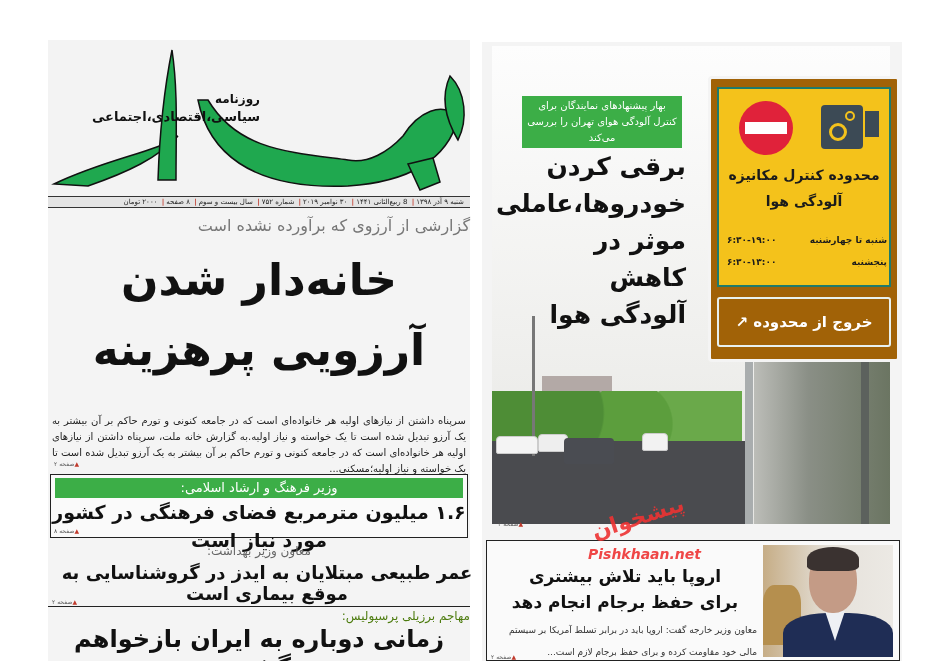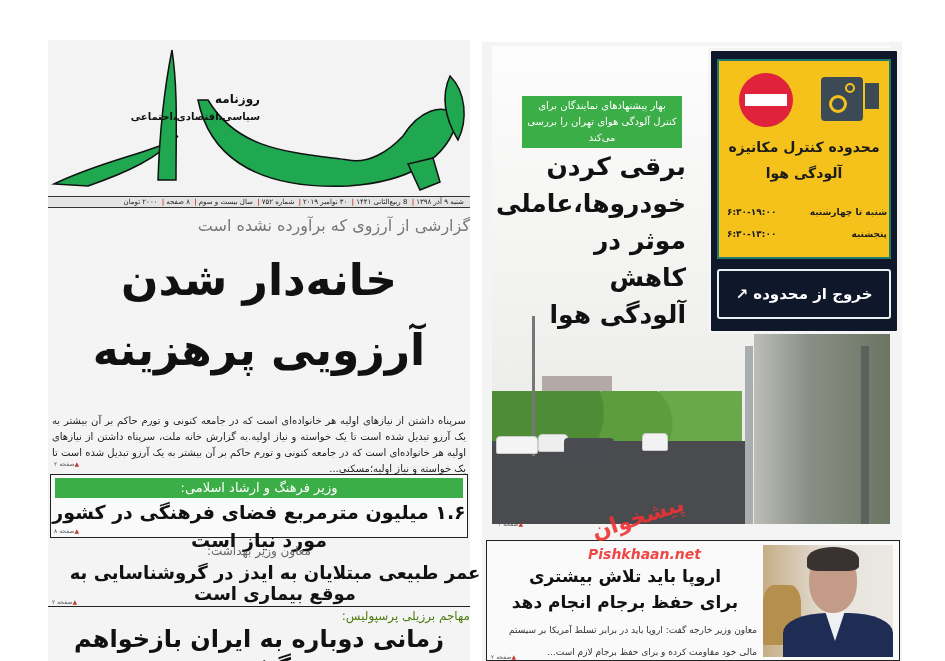--- a/index.html
+++ b/index.html
@@ -6,51 +6,51 @@
   html, body { width: 945px; height: 661px; background: #ffffff; overflow: hidden; }
   body { position: relative; font-family: "DejaVu Sans", sans-serif; color: #111; }
   .col-left { position: absolute; left: 48px; top: 40px; width: 422px; height: 621px; background: #f4f4f4; }
   .col-right { position: absolute; left: 482px; top: 42px; width: 420px; height: 619px; background: #f4f4f4; }
 
   
   .masthead { position: absolute; left: 0; top: 0; width: 422px; height: 157px; background: #f3f3f3; overflow: hidden; }
   .masthead svg { position: absolute; left: 0; top: 0; }
   .tagline { position: absolute; right: 210px; top: 50px; text-align: right; direction: rtl; font-weight: bold; font-size: 12px; line-height: 18px; color: #111; }
   .tagline .t1 { font-size: 12px; }
-  .tagline .t2 { font-size: 10px; }
+  .tagline .t2 { font-size: 13px; }
   .infobar { position: absolute; left: 0; top: 156px; width: 422px; height: 12px; background: #e4e4e4; border-top: 1px solid #333; border-bottom: 1px solid #333; direction: rtl; font-size: 7px; line-height: 10px; padding: 0 6px; white-space: nowrap; overflow: hidden; color: #222; }
   .infobar .sep { color: #c0392b; font-weight: bold; margin: 0 2px; }
 
   .kicker { position: absolute; left: 0; top: 176px; width: 422px; direction: rtl; font-size: 16px; color: #777; }
   .headline { position: absolute; left: 0; top: 205px; width: 422px; text-align: center; direction: rtl; font-weight: bold; font-family: "DejaVu Sans", sans-serif; font-size: 44px; line-height: 70px; color: #111; letter-spacing: -1px; }
   .lead { position: absolute; left: 4px; top: 373px; width: 414px; direction: rtl; text-align: justify; font-size: 10px; line-height: 16px; color: #222; }
   .pageref { position: absolute; direction: rtl; font-size: 6px; color: #555; }
   .pageref .tri { color: #c0392b; }
 
   .box-culture { position: absolute; left: 2px; top: 434px; width: 418px; height: 64px; border: 1.5px solid #222; background: #fafafa; }
   .green-bar { background: #3cae47; color: #fff; direction: rtl; text-align: center; font-size: 13px; font-weight: normal; line-height: 20px; }
   .box-culture .green-bar { margin: 3px 4px 0 4px; height: 20px; }
   .box-culture .title { direction: rtl; text-align: center; font-weight: bold; font-size: 19px; line-height: 28px; color: #111; }
 
   .sub1-kicker { position: absolute; left: 0; top: 504px; width: 422px; text-align: center; direction: rtl; font-size: 12px; color: #666; }
-  .sub1-title { position: absolute; left: 16px; top: 522px; width: 422px; text-align: center; direction: rtl; font-size: 18px; font-weight: bold; color: #111; }
+  .sub1-title { position: absolute; left: 8px; top: 522px; width: 422px; text-align: center; direction: rtl; font-size: 18px; font-weight: bold; color: #111; }
   .rule { position: absolute; left: 0; top: 566px; width: 422px; height: 1px; background: #222; }
   .sub2-kicker { position: absolute; left: 0; top: 569px; width: 422px; text-align: right; direction: rtl; font-size: 12px; color: #4d7c0f; }
   .sub2-title { position: absolute; left: 0; top: 585px; width: 422px; text-align: center; direction: rtl; font-size: 24px; font-weight: bold; color: #111; }
 
   
   .photo-frame { position: absolute; left: 10px; top: 4px; width: 398px; height: 478px; background: #fff; }
   .sky { position: absolute; left: 0; top: 0; width: 398px; height: 478px; background: linear-gradient(#fdfdfd, #f0f0ee 60%, #e6e6e3); }
   .road { position: absolute; left: 0; top: 395px; width: 260px; height: 83px; background: #4a4b4f; }
   .trees { position: absolute; left: 0; top: 345px; width: 250px; height: 55px; background: radial-gradient(circle at 20% 40%, #4e8d36 0 30%, transparent 31%), radial-gradient(circle at 55% 60%, #5c9e3d 0 30%, transparent 31%), radial-gradient(circle at 85% 55%, #6aa94a 0 25%, transparent 26%); }
   .building { position: absolute; left: 50px; top: 330px; width: 70px; height: 40px; background: #b3a9a6; }
   .wall { position: absolute; left: 262px; top: 283px; width: 136px; height: 195px; background: linear-gradient(90deg, #bcbdb8, #8a8f86 40%, #6b7562); }
   .pole { position: absolute; width: 8px; background: #a9adae; }
   .car { position: absolute; height: 18px; border-radius: 4px 4px 2px 2px; }
-  .sign { position: absolute; left: 216px; top: 2px; width: 192px; height: 286px; background: #0f172a; border-radius: 4px; border: 3px solid #f4f4f4; }
+  .sign { position: absolute; left: 216px; top: 30px; width: 192px; height: 286px; background: #a16207; border-radius: 4px; border: 3px solid #f4f4f4; }
   .sign-yellow { position: absolute; left: 6px; top: 8px; width: 174px; height: 200px; background: #f4c21b; border: 2px solid #1e7a6c; }
   .noentry { position: absolute; left: 20px; top: 12px; width: 54px; height: 54px; border-radius: 50%; background: #e0223a; }
   .noentry::after { content: ""; position: absolute; left: 6px; top: 21px; width: 42px; height: 12px; background: #fff; }
   .camera { position: absolute; left: 102px; top: 16px; width: 42px; height: 44px; background: #3c4a55; border-radius: 4px; }
   .camera .lens1 { position: absolute; left: 8px; top: 18px; width: 18px; height: 18px; border: 3px solid #f4c21b; border-radius: 50%; }
   .camera .lens2 { position: absolute; left: 24px; top: 6px; width: 10px; height: 10px; border: 2px solid #f4c21b; border-radius: 50%; }
   .camera-side { position: absolute; left: 146px; top: 22px; width: 14px; height: 26px; background: #3c4a55; }
   .sign-line1 { position: absolute; left: 0; top: 78px; width: 170px; text-align: center; direction: rtl; font-weight: bold; font-size: 14px; color: #1b1b1b; }
   .sign-line2 { position: absolute; left: 0; top: 104px; width: 170px; text-align: center; direction: rtl; font-weight: bold; font-size: 14px; color: #1b1b1b; }
   .sign-row { position: absolute; left: 8px; width: 160px; direction: rtl; font-size: 9px; font-weight: bold; color: #1b1b1b; display: flex; justify-content: space-between; }

